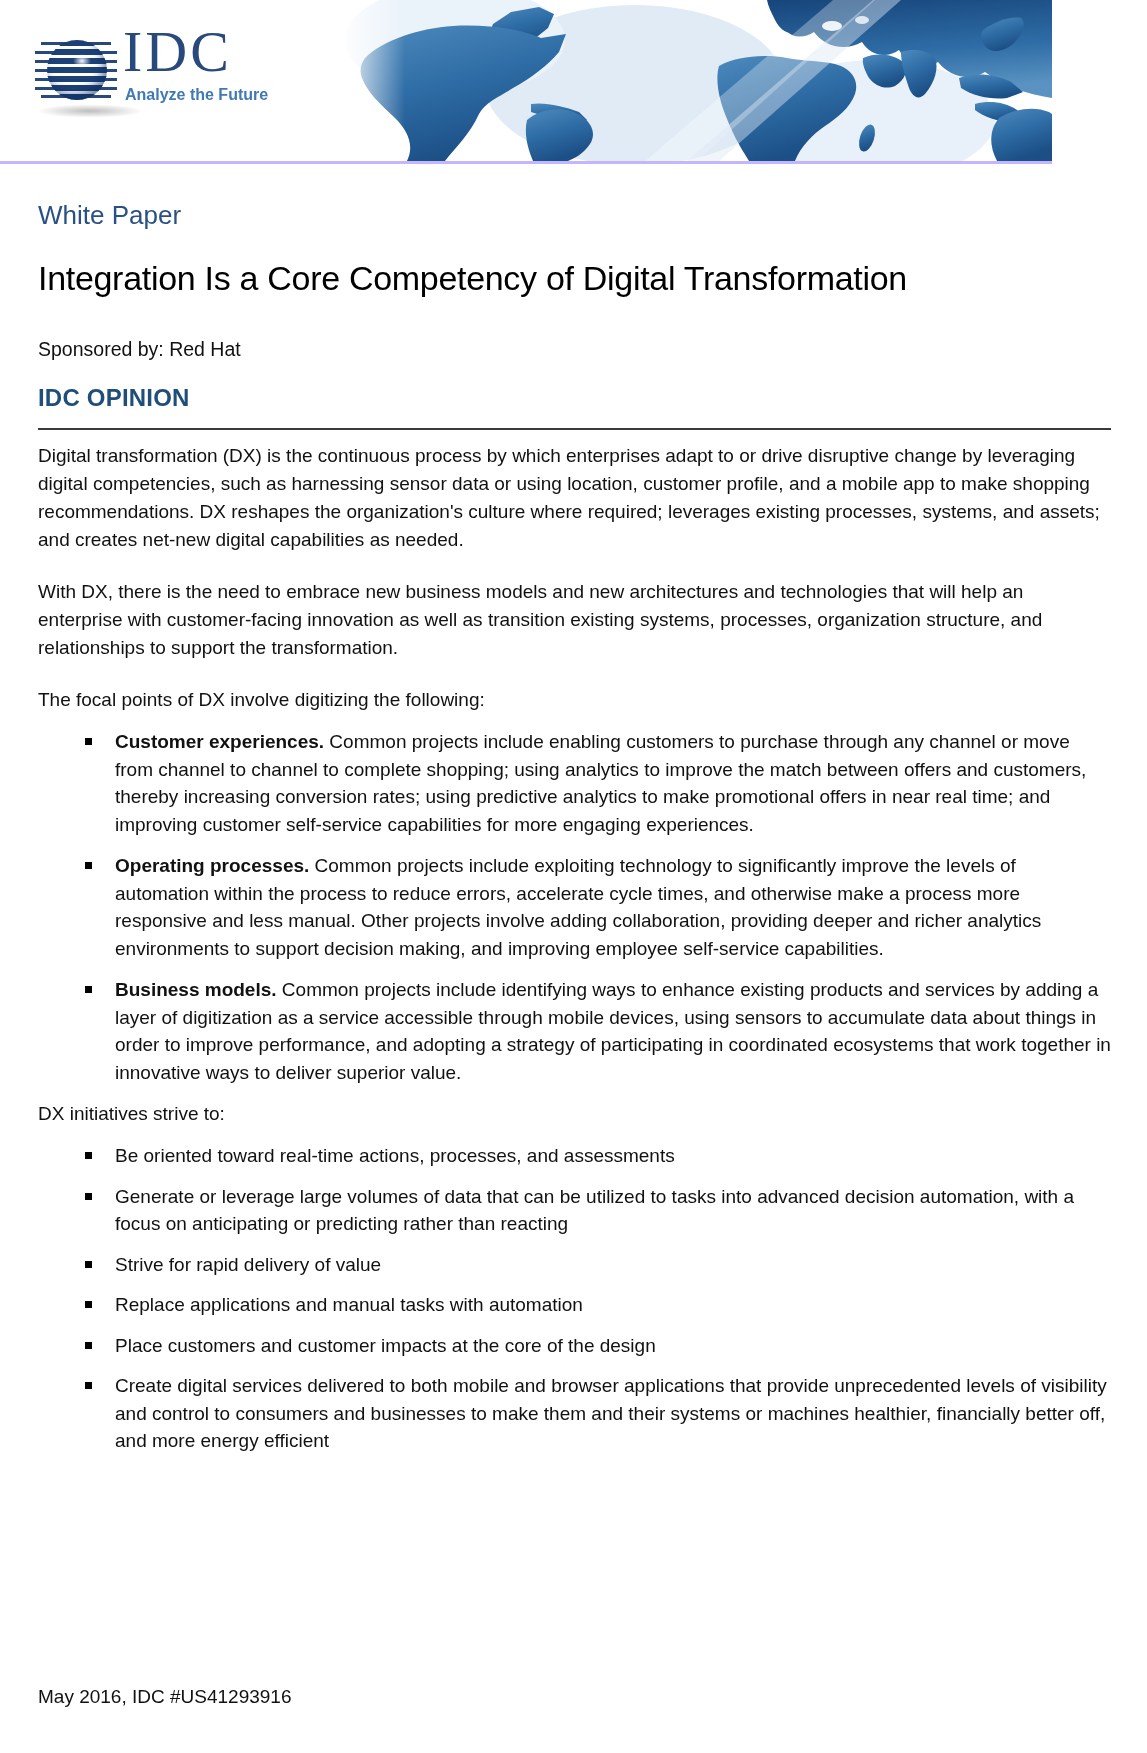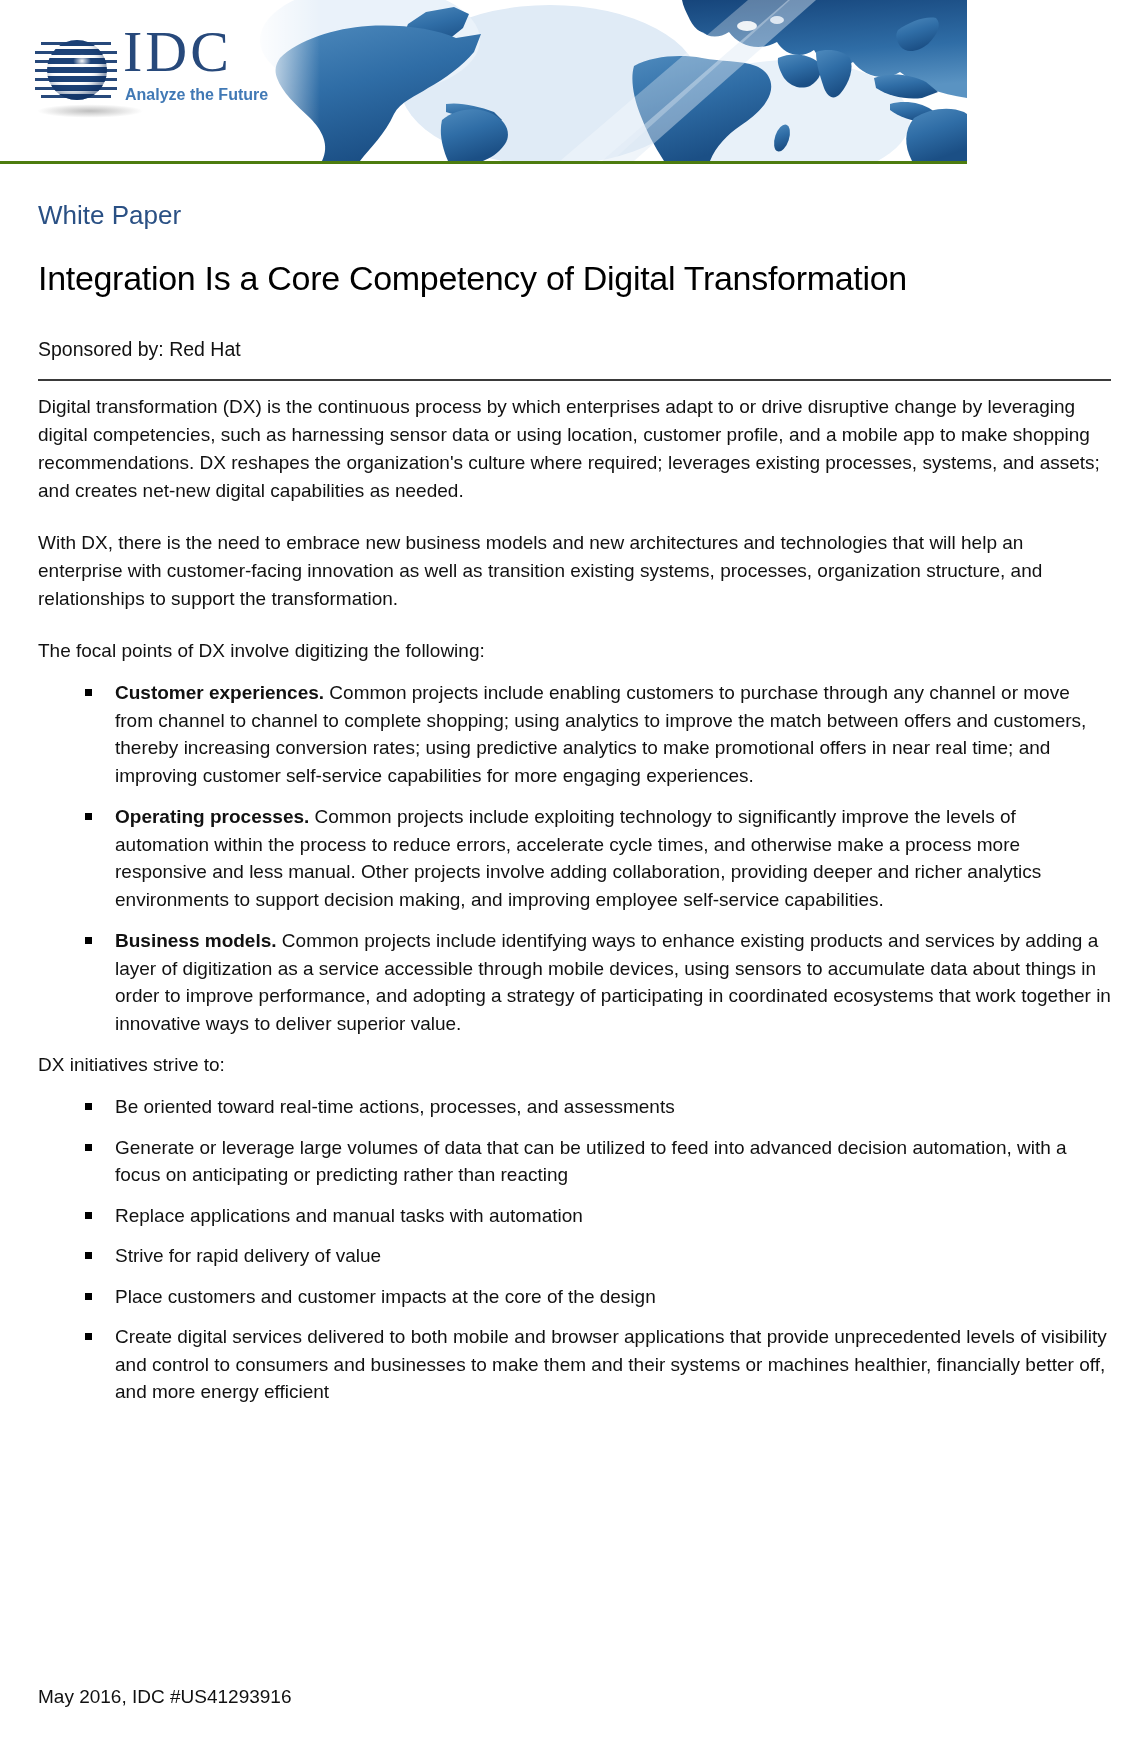--- a/index.html
+++ b/index.html
@@ -10,23 +10,23 @@
     background: #ffffff;
     font-family: "Liberation Sans", sans-serif;
     color: #111111;
     overflow: hidden;
   }
 
   
   .header {
     position: absolute;
     top: 0; left: 0;
-    width: 967px;
+    width: 1052px;
     height: 161px;
-    border-bottom: 3px solid #4d7c0f;
+    border-bottom: 3px solid #c4b5fd;
     background: #ffffff;
   }
   .map-wrap { position: absolute; top: 0; right: 0; width: 717px; height: 161px; }
 
   
   .logo { position: absolute; left: 35px; top: 34px; width: 250px; height: 88px; }
   .logo-lines { position: absolute; left: 0; top: 8px; width: 82px; height: 56px; }
   .logo-lines span { position: absolute; left: 0; height: 3px; background: #27497B; width: 82px; }
   .logo-lines span:nth-child(1) { top: 0;  left: 6px; width: 70px; }
   .logo-lines span:nth-child(2) { top: 9px; }
@@ -189,20 +189,21 @@
 
   <div class="content">
 
     <div class="kicker">White Paper</div>
 
     <h1 class="title">Integration Is a Core Competency of Digital Transformation</h1>
 
     <div class="sponsor">Sponsored by: Red Hat</div>
 
 
+    <div class="section-heading">IDC OPINION</div>
     <hr class="rule">
 
     <p class="para first">Digital transformation (DX) is the continuous process by which enterprises adapt to or drive disruptive change by leveraging digital competencies, such as harnessing sensor data or using location, customer profile, and a mobile app to make shopping recommendations. DX reshapes the organization's culture where required; leverages existing processes, systems, and assets; and creates net-new digital capabilities as needed.</p>
 
     <p class="para">With DX, there is the need to embrace new business models and new architectures and technologies that will help an enterprise with customer-facing innovation as well as transition existing systems, processes, organization structure, and relationships to support the transformation.</p>
 
     <p class="para">The focal points of DX involve digitizing the following:</p>
 
     <ul class="doc-list">
       <li>
@@ -221,29 +222,29 @@
 
     <p class="para" style="margin-top:10px">DX initiatives strive to:</p>
 
     <ul class="doc-list tight">
       <li>
         <span class="bullet"></span>
         <span>Be oriented toward real-time actions, processes, and assessments</span>
       </li>
       <li>
         <span class="bullet"></span>
-        <span>Generate or leverage large volumes of data that can be utilized to feed into advanced decision automation, with a focus on anticipating or predicting rather than reacting</span>
+        <span>Generate or leverage large volumes of data that can be utilized to tasks into advanced decision automation, with a focus on anticipating or predicting rather than reacting</span>
+      </li>
+      <li>
+        <span class="bullet"></span>
+        <span>Strive for rapid delivery of value</span>
       </li>
       <li>
         <span class="bullet"></span>
         <span>Replace applications and manual tasks with automation</span>
-      </li>
-      <li>
-        <span class="bullet"></span>
-        <span>Strive for rapid delivery of value</span>
       </li>
       <li>
         <span class="bullet"></span>
         <span>Place customers and customer impacts at the core of the design</span>
       </li>
       <li>
         <span class="bullet"></span>
         <span>Create digital services delivered to both mobile and browser applications that provide unprecedented levels of visibility and control to consumers and businesses to make them and their systems or machines healthier, financially better off, and more energy efficient</span>
       </li>
     </ul>

